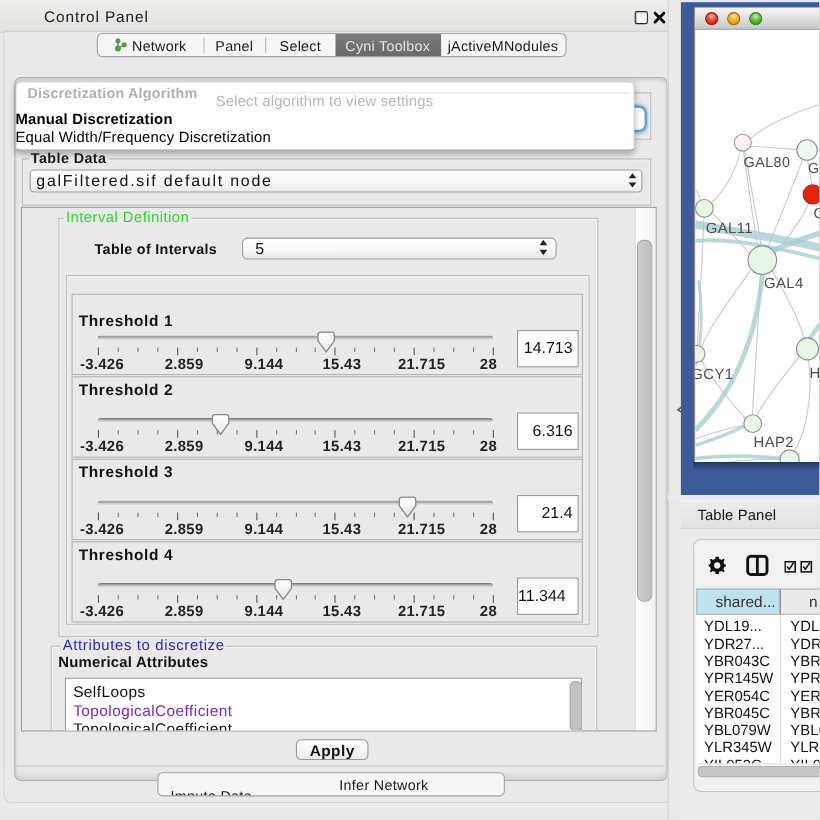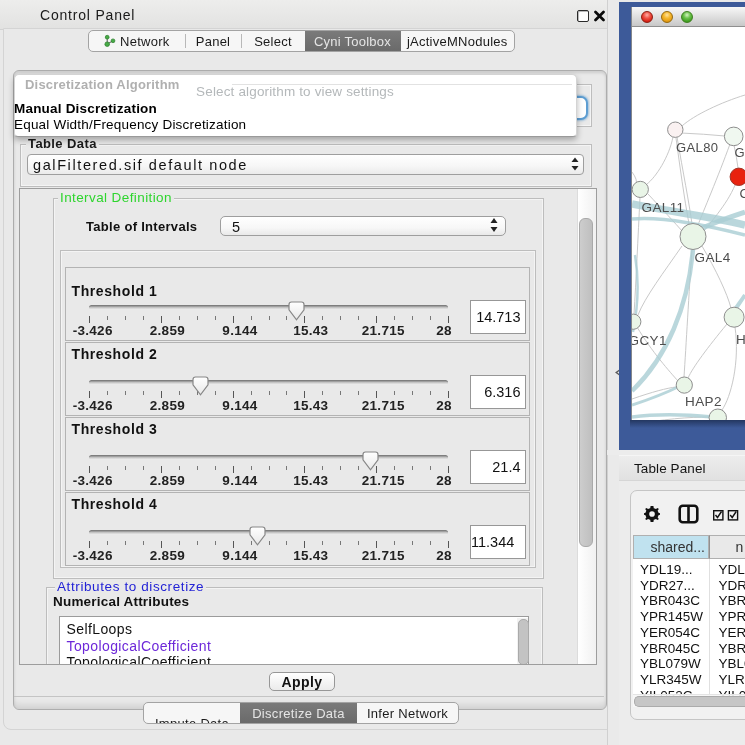--- a/index.html
+++ b/index.html
@@ -247,21 +247,20 @@
   <div class="abs" style="left:46.5px;top:448.5px;font-size:14px;color:#6d28d9;letter-spacing:0.4px;">TopologicalCoefficient</div>
   <div class="abs" style="left:46.5px;top:465px;font-size:14px;color:#111;letter-spacing:0.4px;">TopologicalCoefficient</div>
   <div class="abs" style="left:497px;top:429px;width:11px;height:83px;background:#f2f2f2;"></div>
   <div class="abs" style="left:498px;top:430px;width:9px;height:44px;background:#c3c3c3;border:1px solid #aaa;border-radius:5px;"></div>
 </div>
 
 <div class="abs" style="left:269px;top:672px;width:66px;height:19px;background:linear-gradient(#ffffff,#ebebeb);border:1px solid #979797;border-radius:5px;box-sizing:border-box;text-align:center;font-size:14px;font-weight:bold;color:#111;line-height:18px;letter-spacing:0.4px;">Apply</div>
 
 <div class="abs" style="left:143px;top:702px;width:316px;height:22px;background:#f6f6f6;border:1px solid #a3a3a3;border-radius:5px;box-sizing:border-box;display:flex;align-items:center;font-size:13px;color:#1b1b1b;letter-spacing:0.3px;overflow:hidden;">
   <div style="width:96px;text-align:center;margin-top:20px;">Impute Data</div>
-  <div style="width:117px;height:22px;background:linear-gradient(#7b7b7b,#696969);color:#e5e5e5;display:flex;align-items:center;justify-content:center;">Discretize Data</div>
   <div style="flex:1;text-align:center;">Infer Network</div>
 </div>
 
 <div class="abs" style="left:13.5px;top:74px;width:563.5px;height:63px;background:#fff;border:1px solid #d4d4d4;border-bottom:1px solid #9a9a9a;border-radius:5px 5px 4px 4px;box-sizing:border-box;box-shadow:0 3px 6px rgba(0,0,0,0.3);"></div>
 <div class="abs" style="left:25px;top:77px;font-size:13px;font-weight:bold;color:#b0b0b0;letter-spacing:0.2px;">Discretization Algorithm</div>
 <div class="abs" style="left:232px;top:84px;width:340px;height:1px;background:#e2e2e2;"></div>
 <div class="abs" style="left:15px;top:84px;width:560px;text-align:center;font-size:13.5px;color:#b4b8ba;letter-spacing:0.15px;">Select algorithm to view settings</div>
 <div class="abs" style="left:14px;top:101px;font-size:13.5px;font-weight:bold;color:#000;letter-spacing:0.2px;">Manual Discretization</div>
 <div class="abs" style="left:14px;top:116.5px;font-size:13.5px;color:#000;letter-spacing:0.2px;">Equal Width/Frequency Discretization</div>
 

